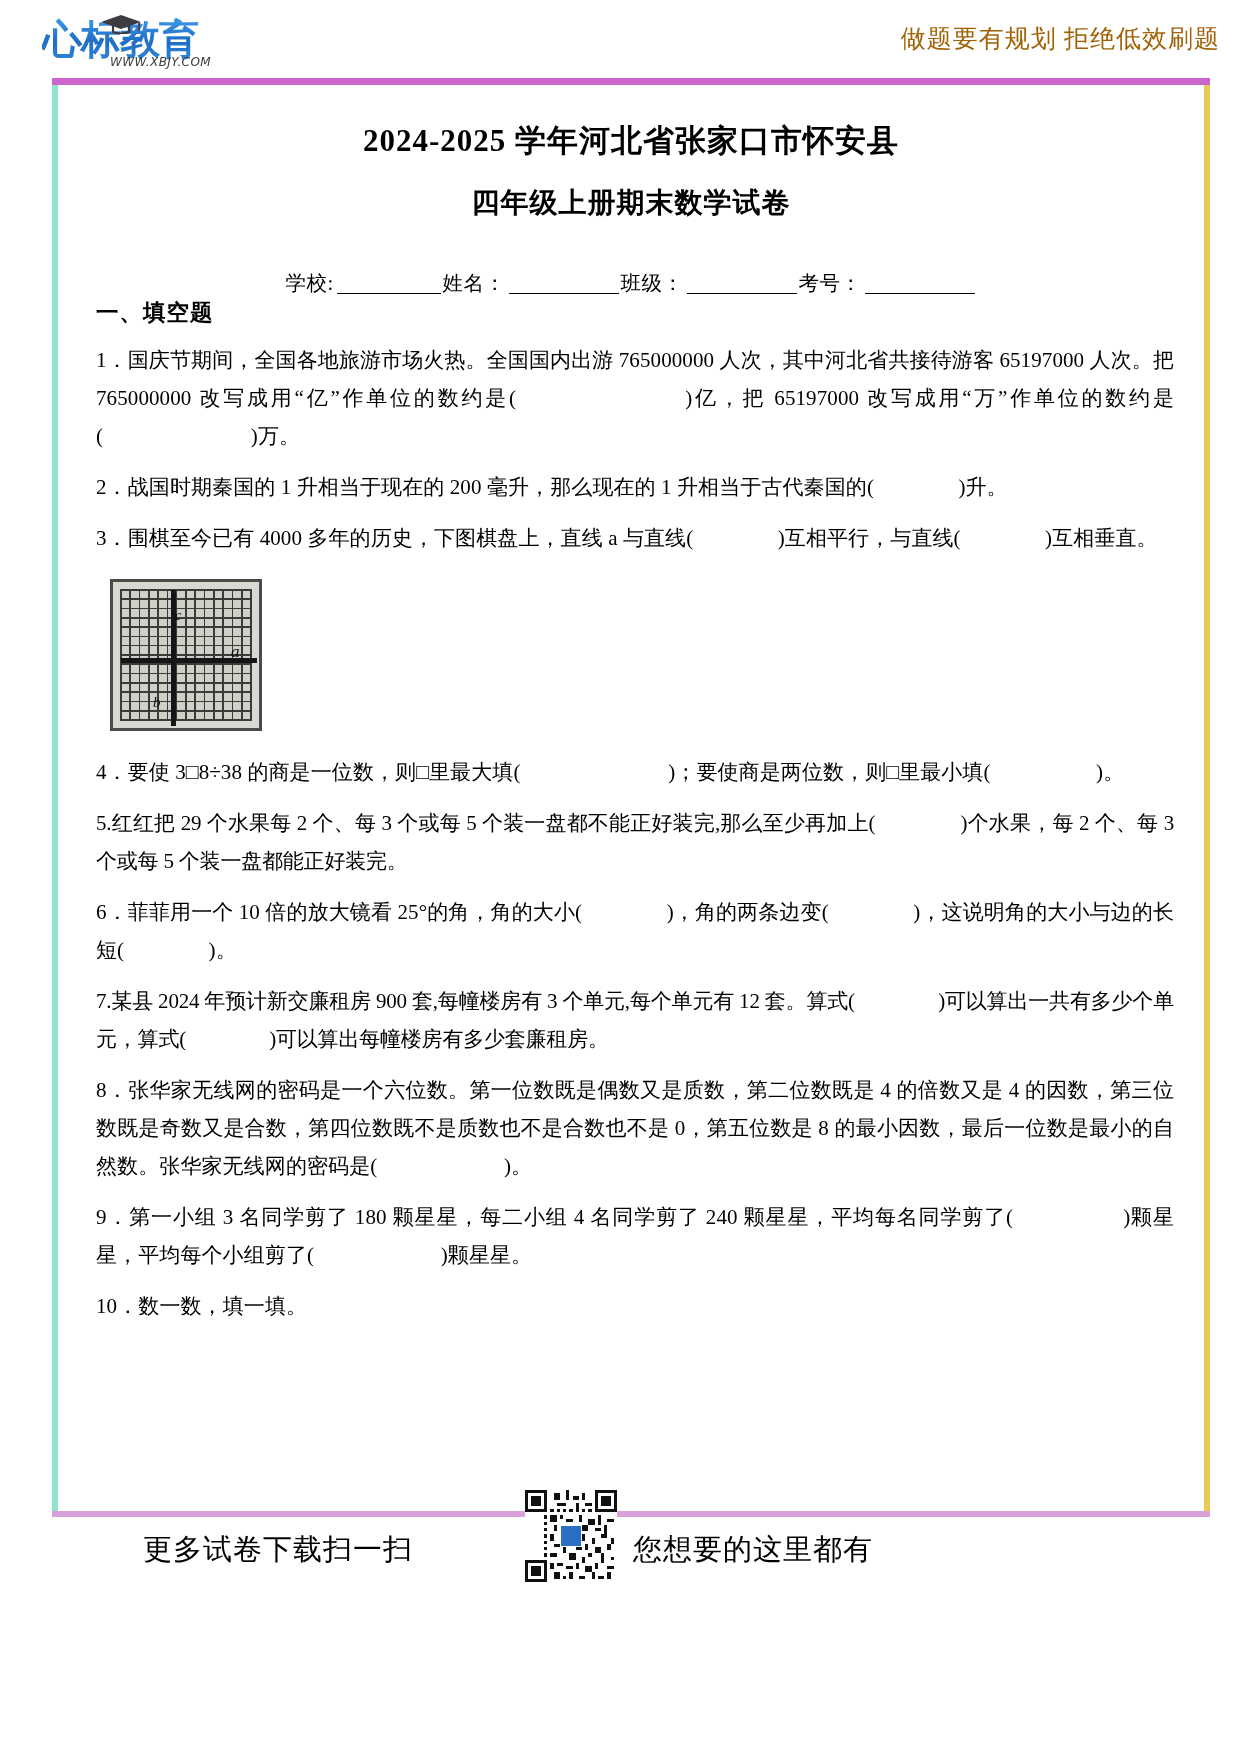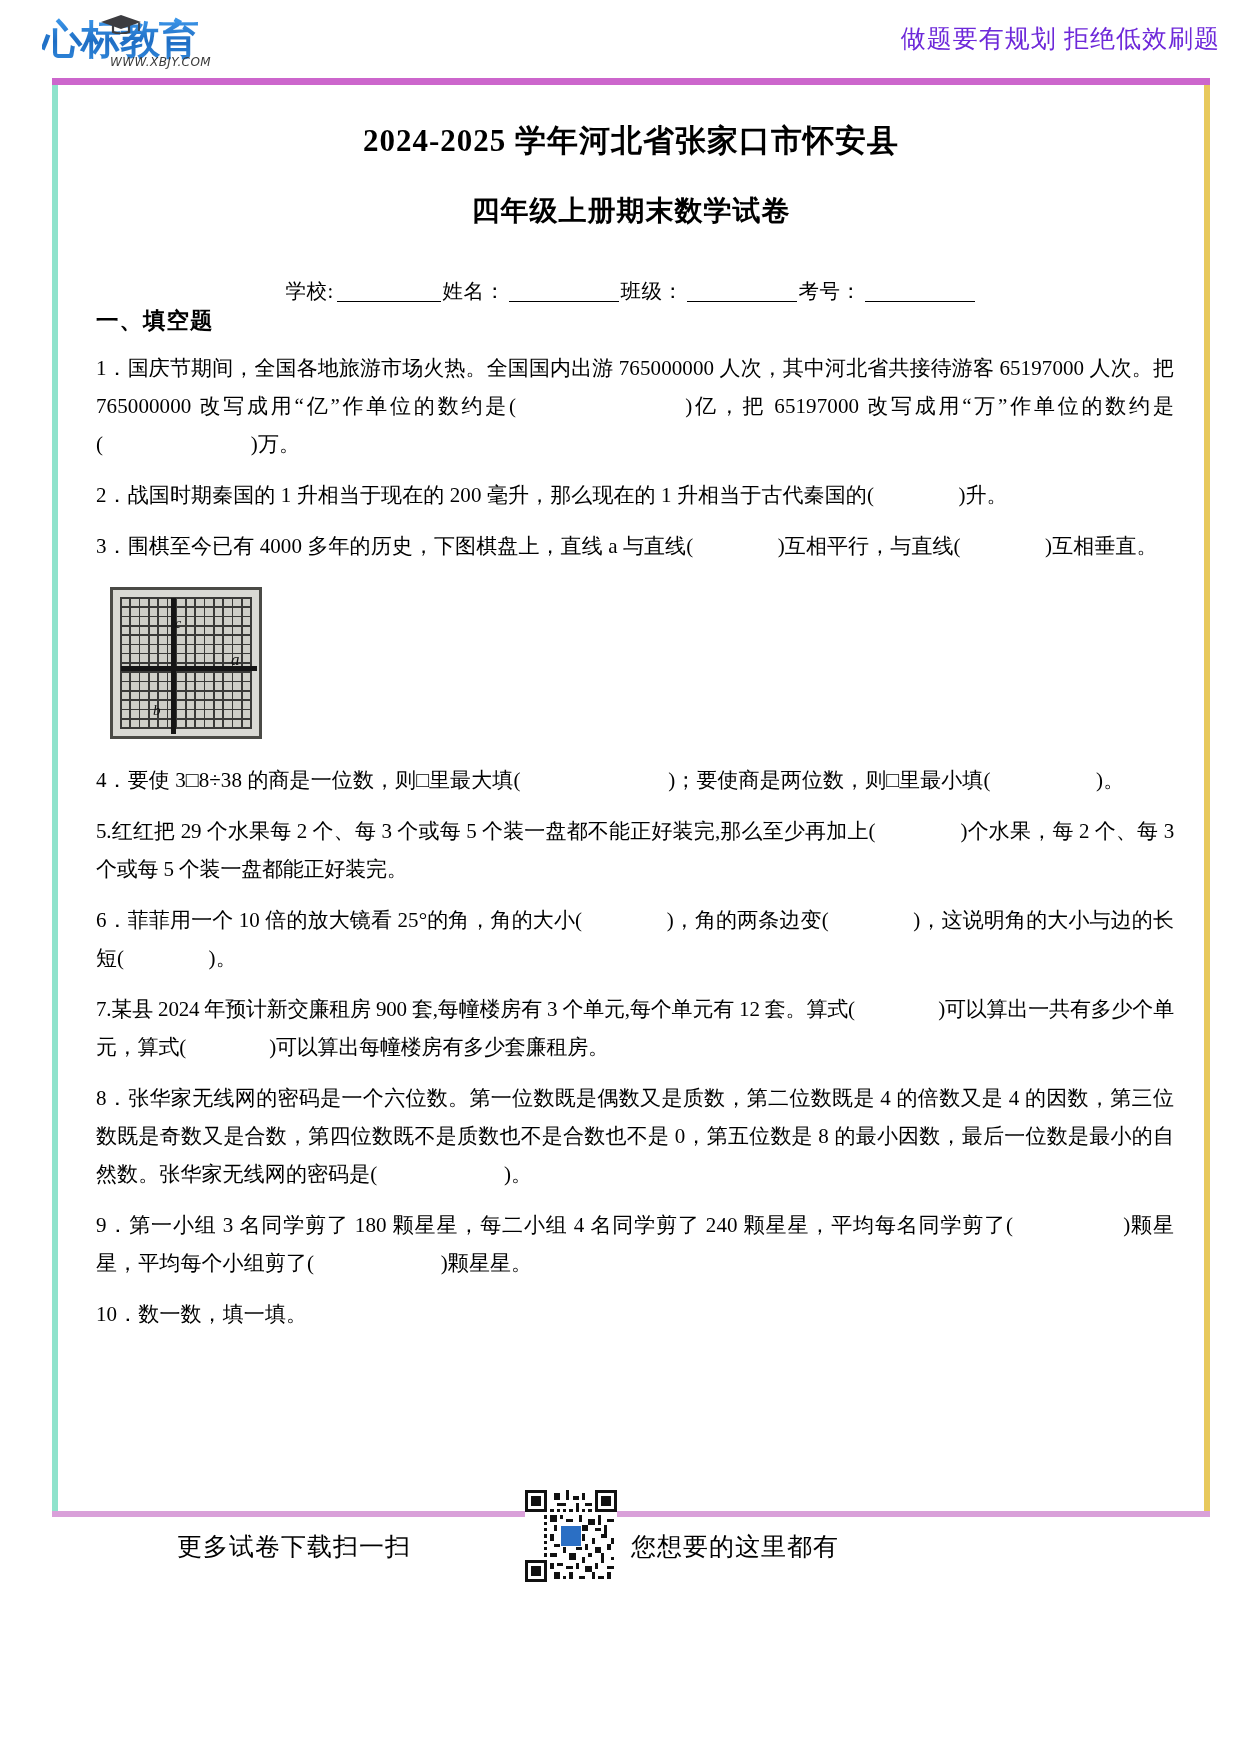--- a/index.html
+++ b/index.html
@@ -61,21 +61,21 @@
     font-size: 12px;
     color: #3b3b3b;
     letter-spacing: 0.4px;
   }
   .header-slogan {
     position: absolute;
     right: 36px;
     top: 22px;
     font-size: 25px;
     font-family: "Liberation Serif", serif;
-    color: #6d28d9;
+    color: #a16207;
     letter-spacing: 1px;
     white-space: nowrap;
   }
 
   
   .border-top {
     position: absolute;
     left: 52px;  top: 78px;
     width: 1158px; height: 7px;
     background: #cc66cc;
@@ -116,21 +116,21 @@
     letter-spacing: 1px;
     margin-top: 32px;
     line-height: 48px;
   }
   .doc-subtitle {
     text-align: center;
     font-family: "Liberation Serif", serif;
     font-weight: bold;
     font-size: 28px;
     letter-spacing: 1px;
-    margin-top: 24px;
+    margin-top: 16px;
     line-height: 44px;
   }
 
   .student-info {
     margin-top: 44px;
     text-align: center;
     font-size: 20.5px;
     letter-spacing: 0.5px;
     white-space: nowrap;
   }
@@ -240,21 +240,21 @@
   }
   .qr-code {
     width: 92px; height: 92px;
     display: block;
   }
   .footer-line {
     position: absolute;
     left: 0; top: 10px;
     width: 1016px;
     text-align: center;
-    font-size: 25px;
+    font-size: 29px;
     letter-spacing: 1px;
     white-space: nowrap;
   }
   .footer-left-txt { margin-right: 150px; }
   .footer-right-txt { margin-left: 70px; }
 </style>
 </head>
 <body>
 
 <div class="page-header">

